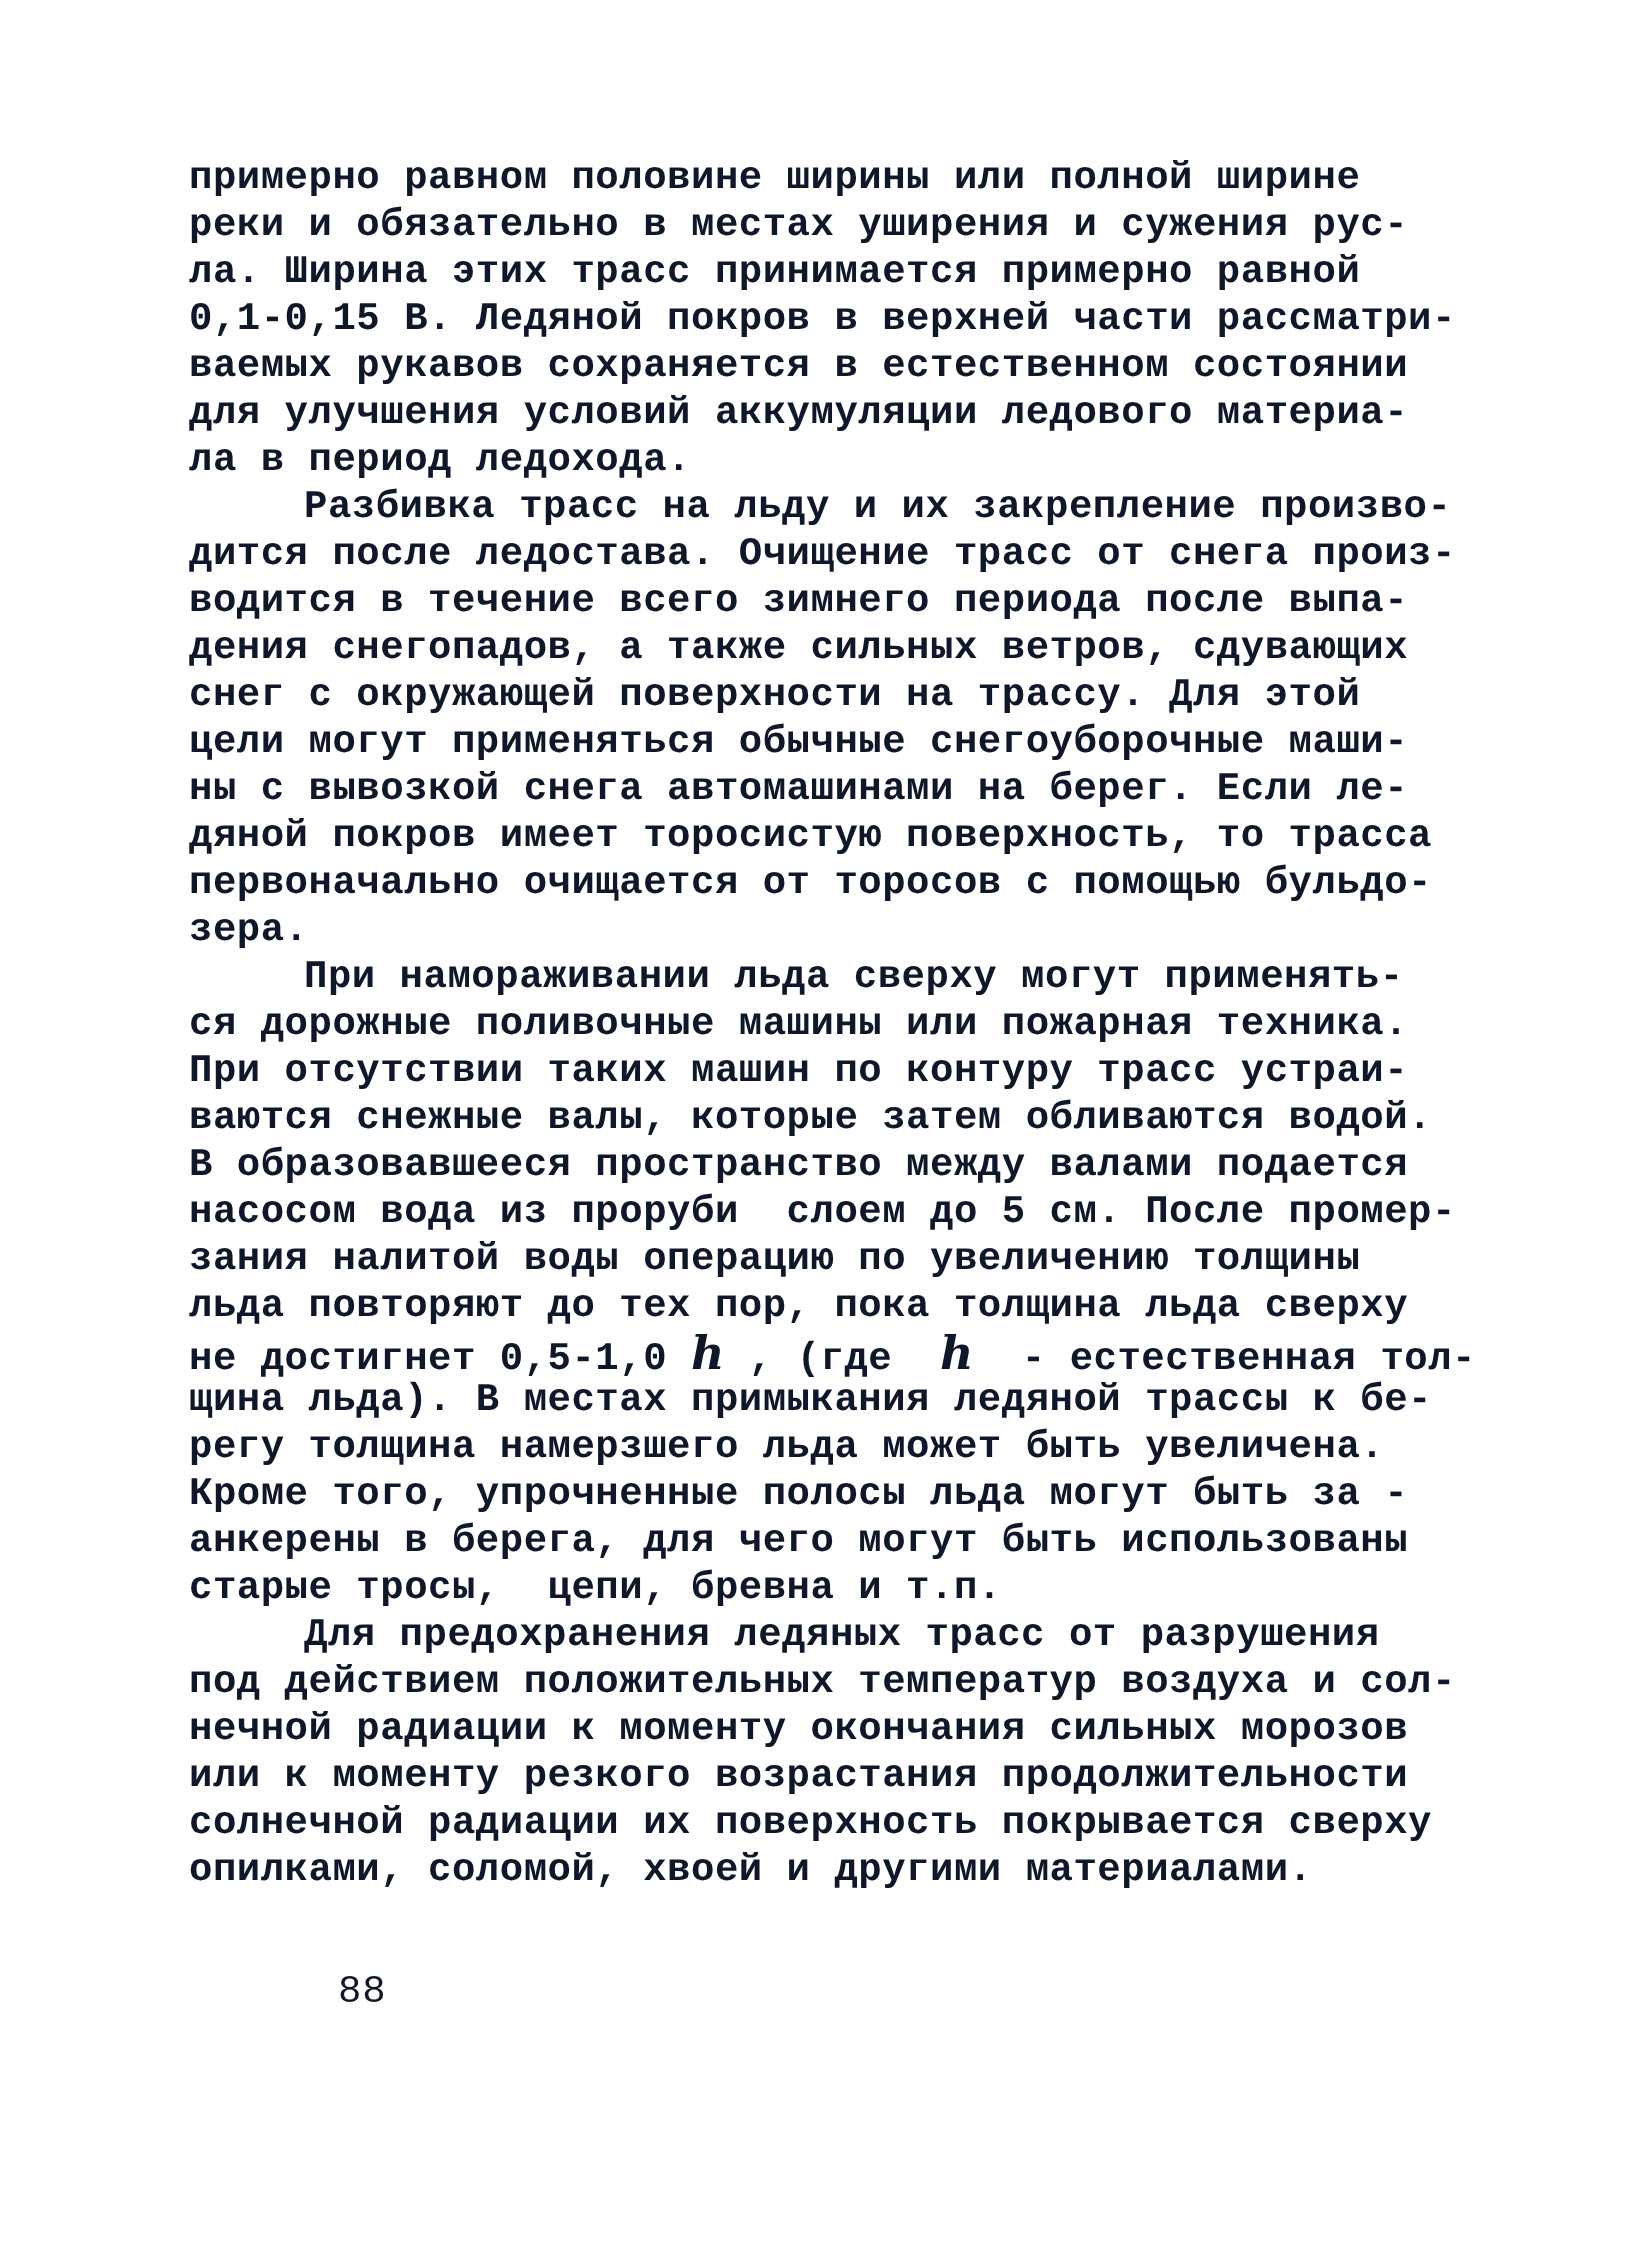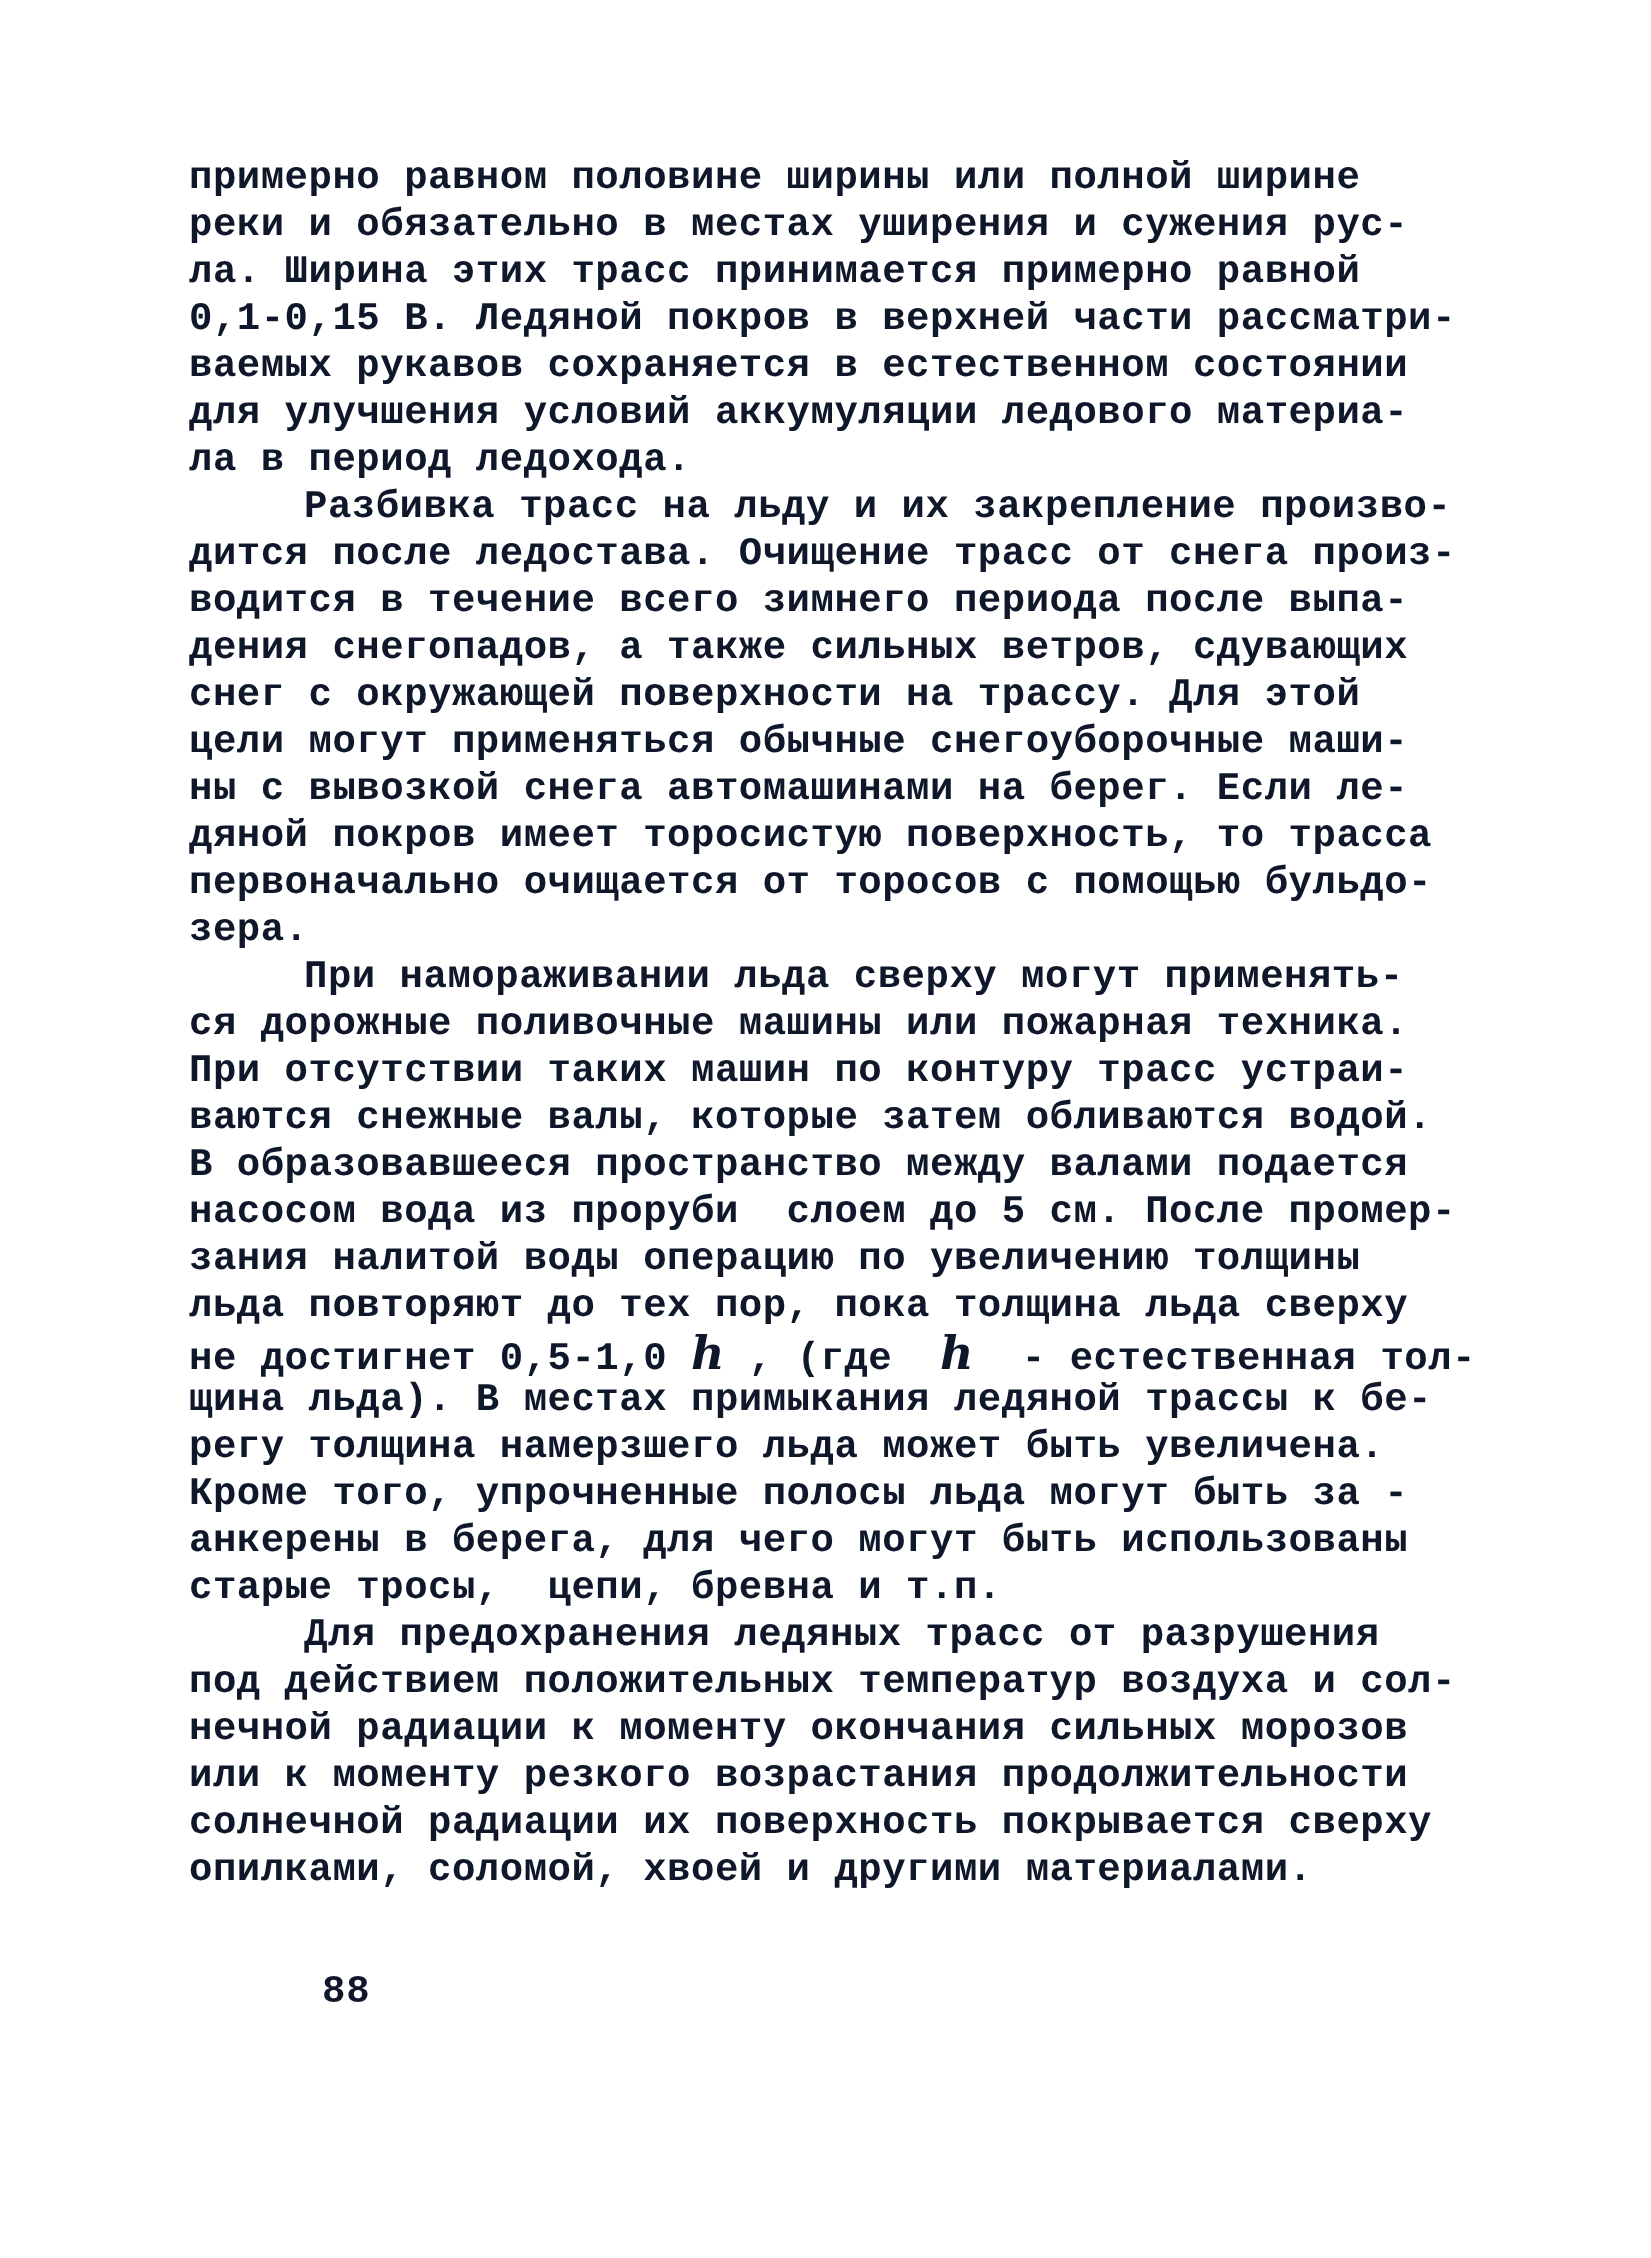--- a/index.html
+++ b/index.html
@@ -35,24 +35,24 @@
   
   .var {
     font-family: "DejaVu Serif", serif;
     font-style: italic;
     font-weight: bold;
     font-size: 46px;
     line-height: 1;
   }
   .page-number {
     position: absolute;
-    left: 322px;
+    left: 338px;
     top: 1970px;
     font-size: 39px;
-    font-weight: bold;
+    font-weight: normal;
     letter-spacing: 0.9px;
   }
 </style>
 </head>
 <body>
 
 <div class="page">
   <div class="body-text"><div class="paragraph"><div class="line">примерно равном половине ширины или полной ширине</div><div class="line">реки и обязательно в местах уширения и сужения рус-</div><div class="line">ла. Ширина этих трасс принимается примерно равной</div><div class="line">0,1-0,15 В. Ледяной покров в верхней части рассматри-</div><div class="line">ваемых рукавов сохраняется в естественном состоянии</div><div class="line">для улучшения условий аккумуляции ледового материа-</div><div class="line">ла в период ледохода.</div></div><div class="paragraph"><div class="line indent">Разбивка трасс на льду и их закрепление произво-</div><div class="line">дится после ледостава. Очищение трасс от снега произ-</div><div class="line">водится в течение всего зимнего периода после выпа-</div><div class="line">дения снегопадов, а также сильных ветров, сдувающих</div><div class="line">снег с окружающей поверхности на трассу. Для этой</div><div class="line">цели могут применяться обычные снегоуборочные маши-</div><div class="line">ны с вывозкой снега автомашинами на берег. Если ле-</div><div class="line">дяной покров имеет торосистую поверхность, то трасса</div><div class="line">первоначально очищается от торосов с помощью бульдо-</div><div class="line">зера.</div></div><div class="paragraph"><div class="line indent">При намораживании льда сверху могут применять-</div><div class="line">ся дорожные поливочные машины или пожарная техника.</div><div class="line">При отсутствии таких машин по контуру трасс устраи-</div><div class="line">ваются снежные валы, которые затем обливаются водой.</div><div class="line">В образовавшееся пространство между валами подается</div><div class="line">насосом вода из проруби  слоем до 5 см. После промер-</div><div class="line">зания налитой воды операцию по увеличению толщины</div><div class="line">льда повторяют до тех пор, пока толщина льда сверху</div><div class="line"><span>не достигнет 0,5-1,0 </span><span class="var">h</span><span> , (где  </span><span class="var">h</span><span>  - естественная тол-</span></div><div class="line">щина льда). В местах примыкания ледяной трассы к бе-</div><div class="line">регу толщина намерзшего льда может быть увеличена.</div><div class="line">Кроме того, упрочненные полосы льда могут быть за -</div><div class="line">анкерены в берега, для чего могут быть использованы</div><div class="line">старые тросы,  цепи, бревна и т.п.</div></div><div class="paragraph"><div class="line indent">Для предохранения ледяных трасс от разрушения</div><div class="line">под действием положительных температур воздуха и сол-</div><div class="line">нечной радиации к моменту окончания сильных морозов</div><div class="line">или к моменту резкого возрастания продолжительности</div><div class="line">солнечной радиации их поверхность покрывается сверху</div><div class="line">опилками, соломой, хвоей и другими материалами.</div></div></div>
   <div class="page-number">88</div>
 </div>

